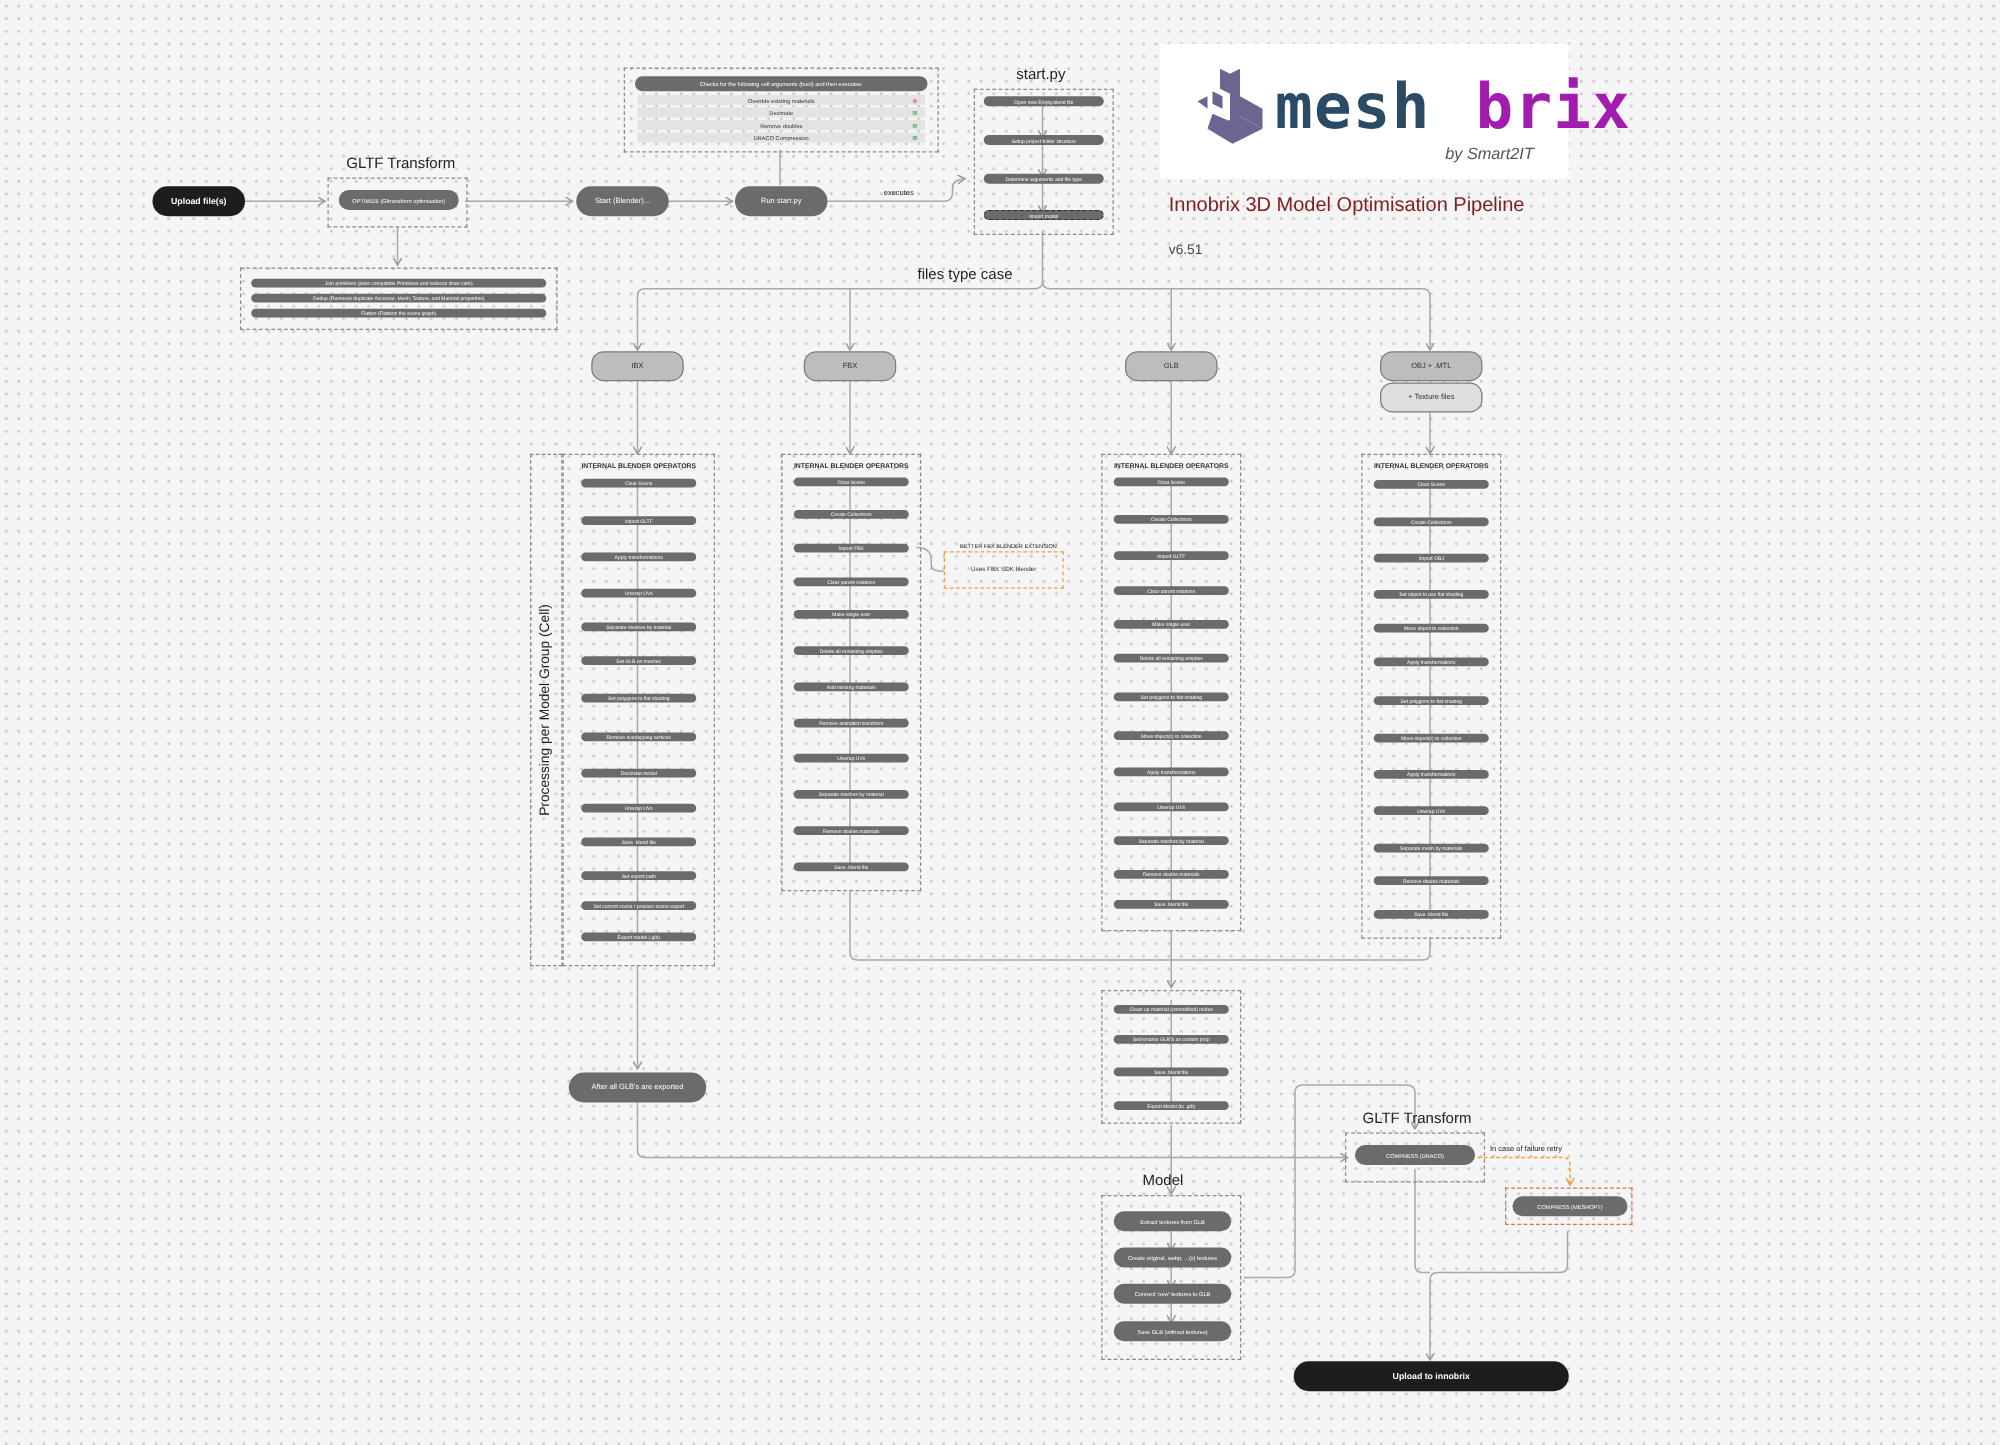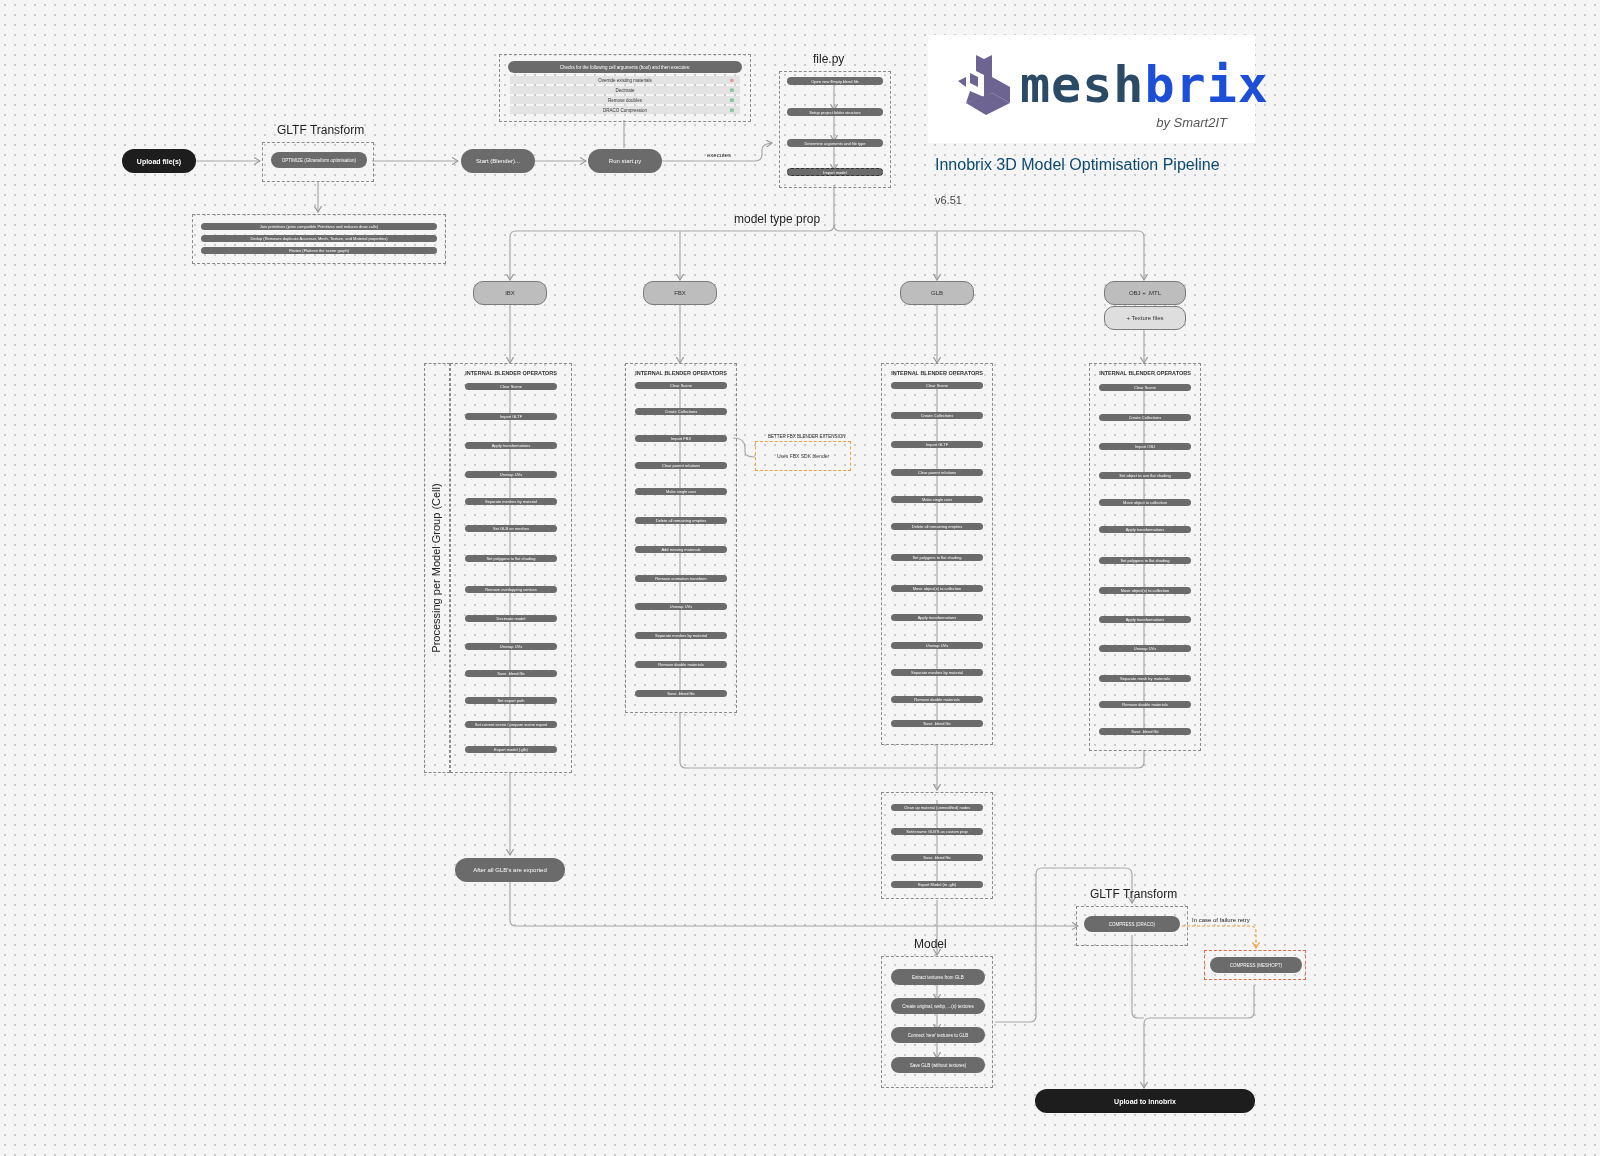--- a/index.html
+++ b/index.html
@@ -90,25 +90,25 @@
   <svg width="60" height="65" style="position:absolute;left:28px;top:18px;" viewBox="0 0 60 65">
     <polygon points="20,2 28,6 28,22 20,18" fill="#6e6491"></polygon>
     <polygon points="28,6 36,2 36,40 28,44" fill="#6e6491"></polygon>
     <polygon points="2,28 10,24 10,34" fill="#6e6491"></polygon>
     <polygon points="14,20 22,24 22,34 14,30" fill="#6e6491"></polygon>
     <polygon points="36,24 54,34 54,50 36,40" fill="#6e6491"></polygon>
     <polygon points="10,50 36,40 54,50 30,62" fill="#6e6491"></polygon>
     <polygon points="14,38 28,44 10,50" fill="#6e6491"></polygon>
   </svg>
   <div style="position:absolute;left:92px;top:22px;font-family:'DejaVu Sans Mono',monospace;font-weight:bold;font-size:50px;letter-spacing:1px;line-height:56px;">
-    <span style="color:#2b4a66;">mesh</span><span style="color:#1d4ed8;">brix</span>
+    <span style="color:#2b4a66;">mesh</span><span style="color:#a21caf;margin-left:36px;">brix</span>
   </div>
   <div style="position:absolute;right:28px;top:80px;font-size:13px;font-style:italic;color:#555;">by Smart2IT</div>
 </div>
-<div class="label" style="left:935px;top:156px;font-size:16px;color:#0c4a6e;">Innobrix 3D Model Optimisation Pipeline</div>
+<div class="label" style="left:935px;top:156px;font-size:16px;color:#7f1d1d;">Innobrix 3D Model Optimisation Pipeline</div>
 <div class="label" style="left:935px;top:194px;font-size:11px;color:#444;">v6.51</div>
 
 <div class="pill dark" style="left:122px;top:149px;width:74px;height:24px;">Upload file(s)</div>
 
 <div class="label" style="left:277px;top:123px;font-size:12px;">GLTF Transform</div>
 <div class="abs dash" style="left:262px;top:142px;width:112px;height:40px;"></div>
 <div class="pill" style="left:271px;top:152px;width:96px;height:16px;font-size:4.5px;">OPTIMIZE (Gltransform optimisation)</div>
 
 <div class="abs dash" style="left:192px;top:214px;width:254px;height:50px;"></div>
 <div class="pill" style="left:201px;top:223px;width:236px;height:7px;font-size:4px;border-radius:4px;">Join primitives (joins compatible Primitives and reduces draw calls)</div>
@@ -132,28 +132,28 @@
   <div class="chk-row" style="top:41px;">
     <span>Remove doubles</span>
     <span class="chk-mark" style="color:#3aa85a;">⊠</span>
   </div>
   <div class="chk-row" style="top:51px;">
     <span>DRACO Compression</span>
     <span class="chk-mark" style="color:#3aa85a;">⊠</span>
   </div>
 </div>
 
-<div class="label" style="left:813px;top:52px;font-size:12px;">file.py</div>
+<div class="label" style="left:813px;top:52px;font-size:12px;">start.py</div>
 <div class="abs dash" style="left:779px;top:71px;width:112px;height:117px;"></div>
 <div class="pill" style="left:787px;top:77px;width:96px;height:8px;font-size:4px;border-radius:4px;">Open new Empty.blend file</div>
 <div class="pill" style="left:787px;top:108px;width:96px;height:8px;font-size:4px;border-radius:4px;">Setup project folder structure</div>
 <div class="pill" style="left:787px;top:139px;width:96px;height:8px;font-size:4px;border-radius:4px;">Determine arguments and file type</div>
 <div class="pill" style="left:787px;top:168px;width:96px;height:8px;font-size:4px;border-radius:4px;border:1px dashed #333;">Import model</div>
 
-<div class="label" style="left:734px;top:212px;font-size:12px;">model type prop</div>
+<div class="label" style="left:734px;top:212px;font-size:12px;">files type case</div>
 
 <div class="pill light" style="left:473px;top:281px;width:74px;height:24px;">IBX</div>
 <div class="pill light" style="left:643px;top:281px;width:74px;height:24px;">FBX</div>
 <div class="pill light" style="left:900px;top:281px;width:74px;height:24px;">GLB</div>
 <div class="pill light" style="left:1104px;top:281px;width:82px;height:24px;">OBJ + .MTL</div>
 <div class="pill lighter" style="left:1104px;top:306px;width:82px;height:24px;">+ Texture files</div>
 
 <div class="abs dash" style="left:424px;top:363px;width:26px;height:410px;"></div>
 <div class="label" style="left:436px;top:568px;font-size:11px;transform:translate(-50%,-50%) rotate(-90deg);">Processing per Model Group (Cell)</div>
 

